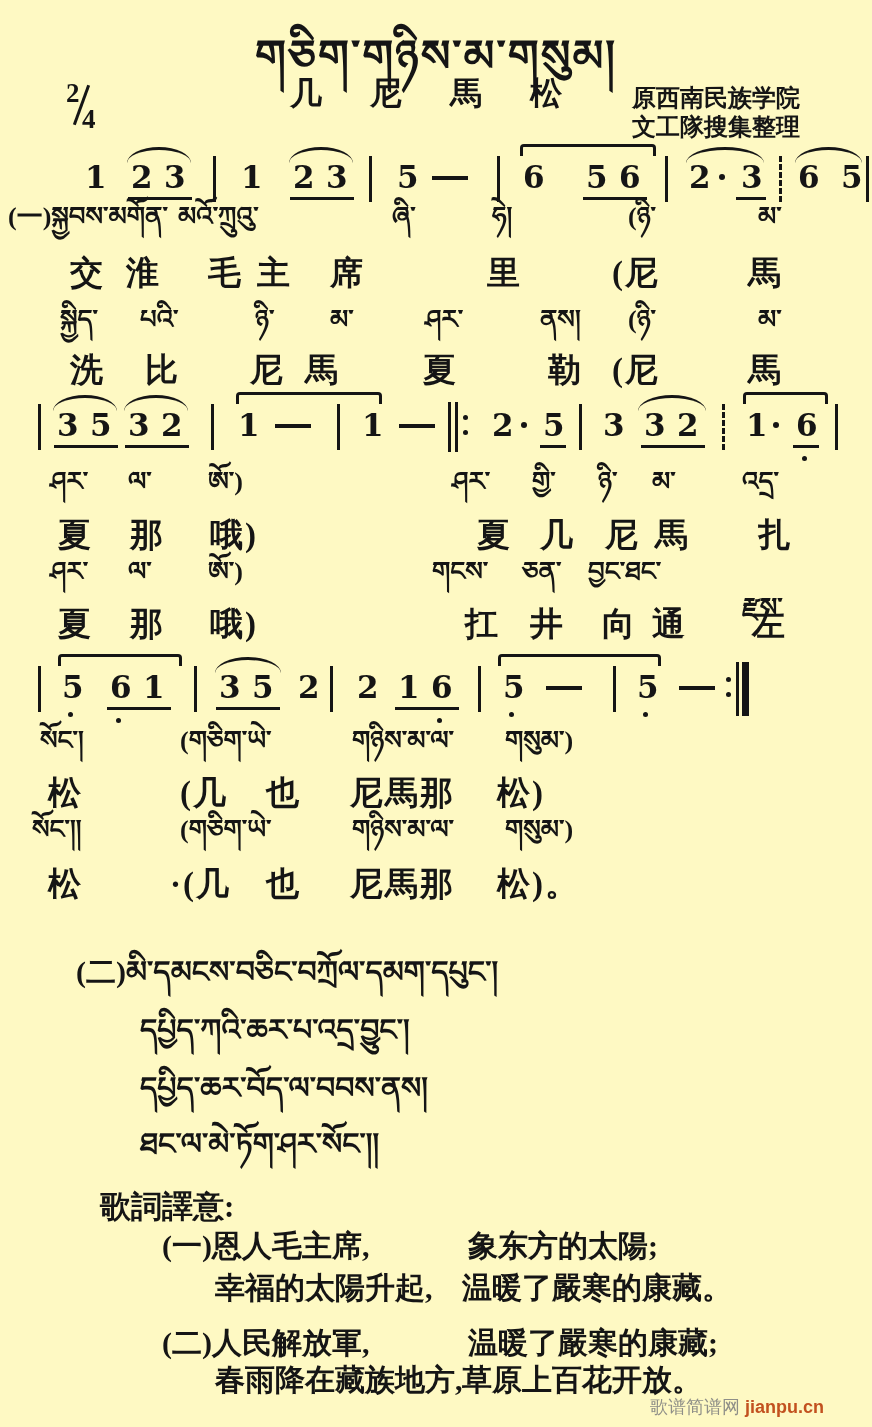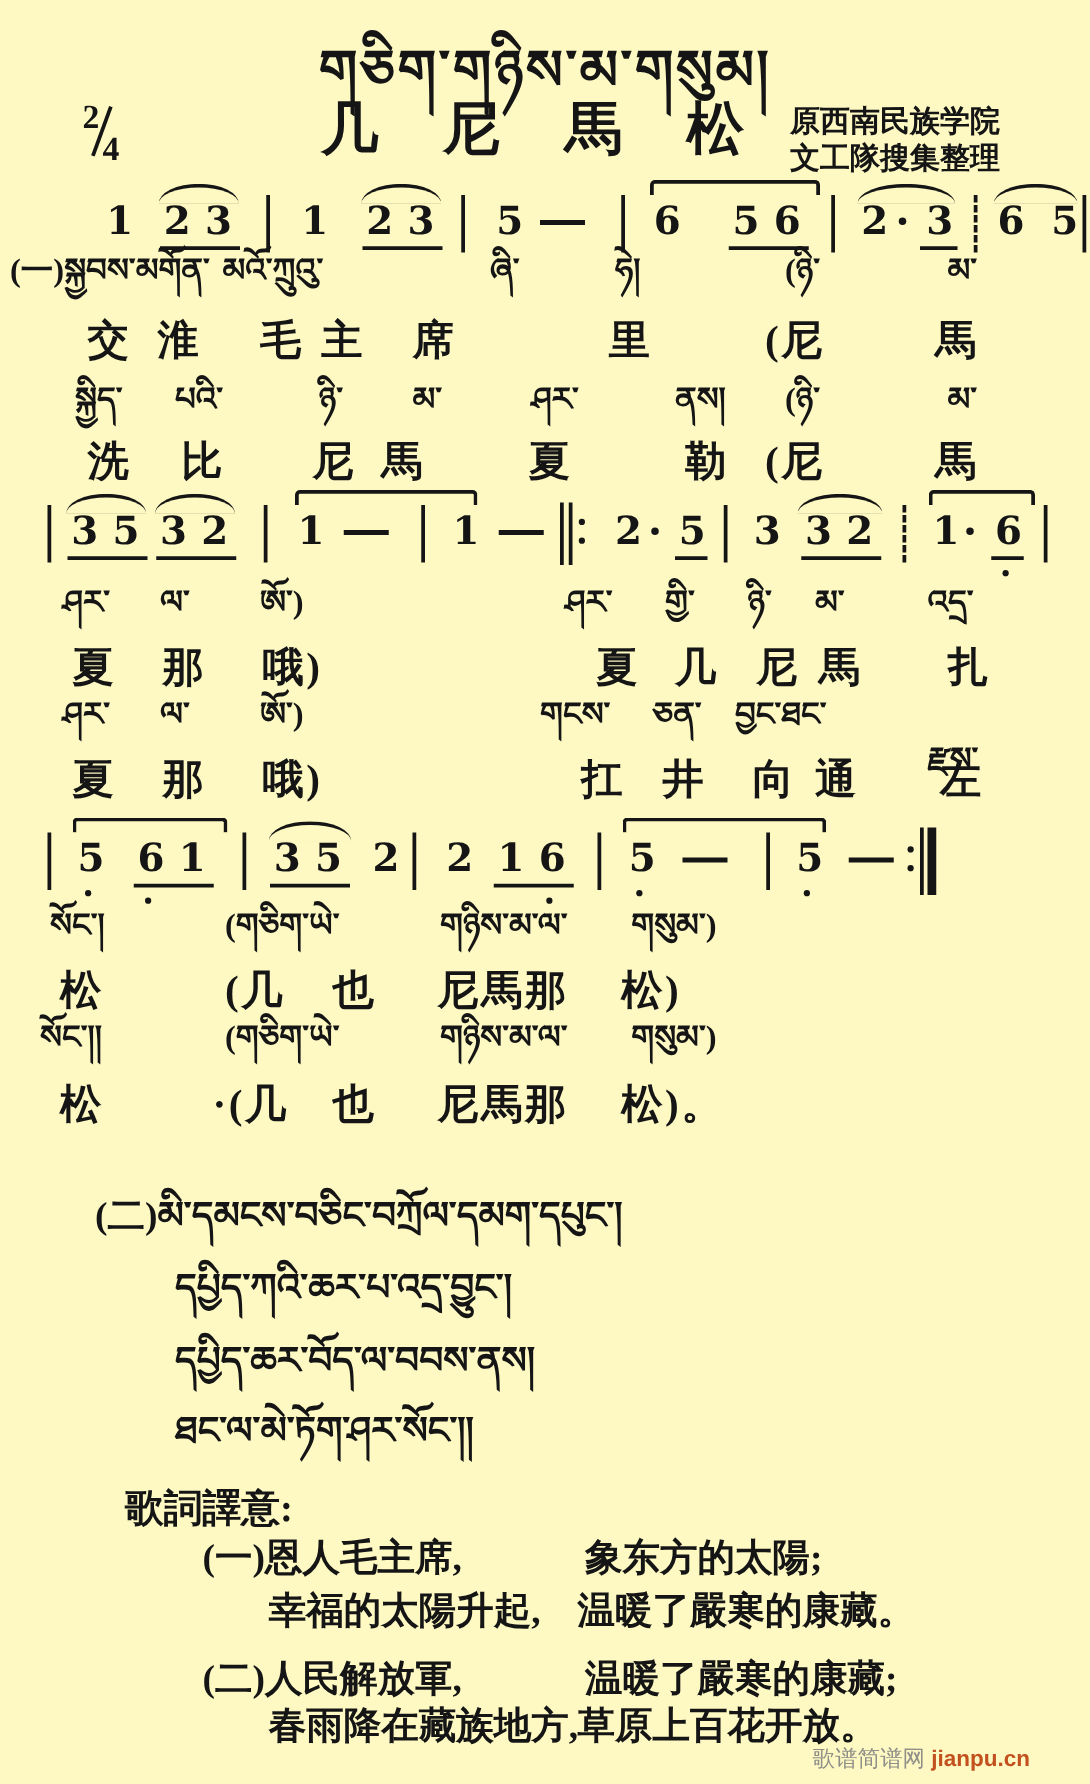--- a/index.html
+++ b/index.html
@@ -9,21 +9,21 @@
     font-family:"Liberation Serif","DejaVu Serif",serif;
   }
   
   .tib-title{position:absolute;top:6px;left:0;width:100%;text-align:center;
     font-size:44px;font-weight:bold;letter-spacing:2px;}
   .timesig{position:absolute;left:66px;top:80px;width:50px;height:56px;}
   .timesig .t2{position:absolute;left:0;top:-2px;font-size:27px;font-weight:bold;}
   .timesig .t4{position:absolute;left:16px;top:24px;font-size:27px;font-weight:bold;}
   .timesig .slash{position:absolute;left:14px;top:4px;width:3px;height:42px;background:#151515;transform:rotate(20deg);}
   .cn-title{position:absolute;left:0;top:72px;width:100%;text-align:center;
-    font-size:46px;font-weight:bold;letter-spacing:20px;}
+    font-size:32px;font-weight:bold;letter-spacing:20px;}
   .credits{position:absolute;left:632px;top:84px;font-size:24px;font-weight:bold;line-height:29px;white-space:nowrap;}
   
   .mline{position:absolute;left:0;width:872px;height:60px;}
   .nt{position:absolute;top:0;font-size:31px;font-weight:bold;font-family:"DejaVu Serif",serif;line-height:1;}
   .nt.ld::after{content:"";position:absolute;left:6px;top:40px;width:5px;height:5px;border-radius:50%;background:#151515;}
   .nt.ld.ub::after{top:46px;}
   .ndash{position:absolute;top:14px;width:36px;height:4px;background:#151515;}
   .adot{position:absolute;top:12px;width:6px;height:6px;border-radius:50%;background:#151515;}
   .mbar{position:absolute;top:-6px;width:3px;height:46px;background:#151515;}
   .mbar.dashed{background:none;border-left:3px dashed #151515;}

